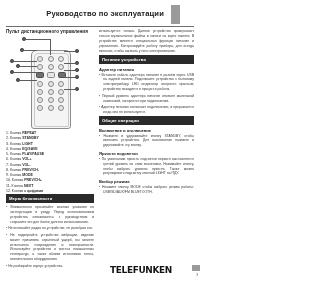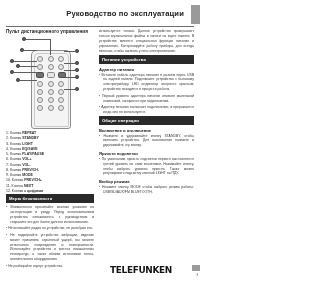--- a/index.html
+++ b/index.html
@@ -13,21 +13,21 @@
     font-family: "Liberation Sans", sans-serif;
     color: #1a1a1a;
     position: relative;
     overflow: hidden;
   }
 
   
   .header {
     position: absolute;
     top: 0; left: 0;
-    width: 200px;
+    width: 180px;
     height: 28px;
   }
   .header-title {
     position: absolute;
     right: 16px;
     top: 9px;
     font-size: 7.6px;
     font-weight: bold;
     letter-spacing: 0.15px;
     color: #222;

